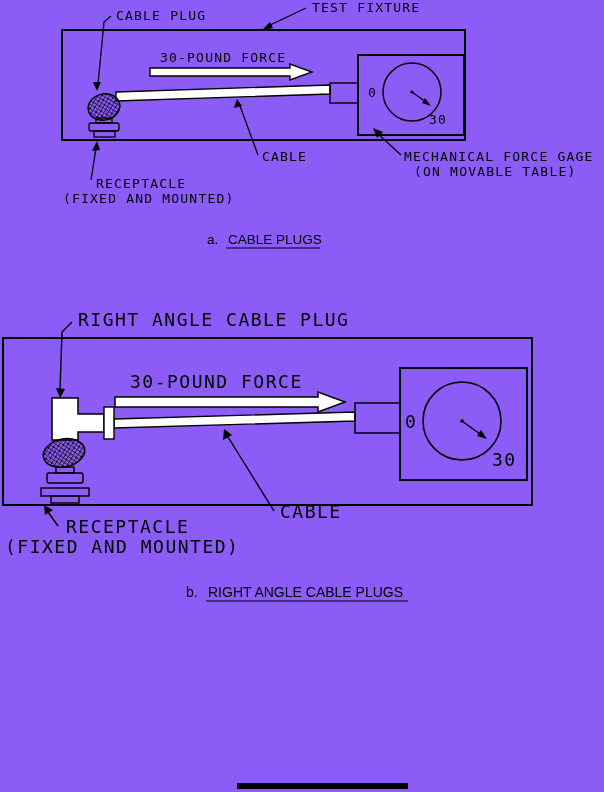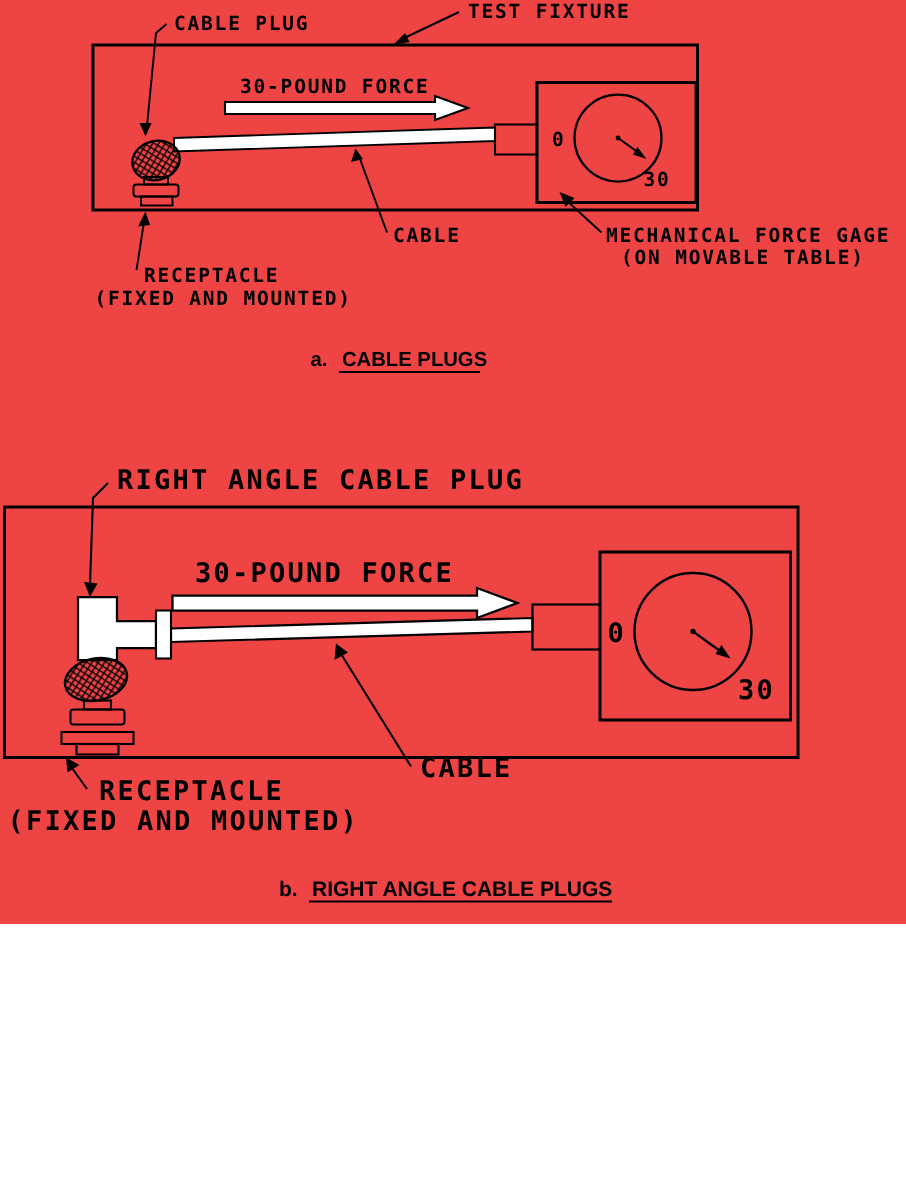--- a/index.html
+++ b/index.html
@@ -1,16 +1,16 @@
 <!DOCTYPE html>
 <html><head>
 <meta charset="utf-8">
 <style>
   html,body{margin:0;padding:0;background:#ffffff;}
-  #page{position:relative;width:604px;height:616px;background:#ef4444;overflow:hidden;font-weight:bold;}
+  #page{position:relative;width:604px;height:792px;background:#8b5cf6;overflow:hidden;}
   svg{display:block;}
   .draft{font-family:"DejaVu Sans Mono","Liberation Mono",monospace;fill:#000;}
   .t13{font-size:13px;letter-spacing:1.2px;}
   .t18{font-size:18px;letter-spacing:1.5px;}
   .cap{font-family:"Liberation Sans",sans-serif;fill:#000;font-size:13.5px;}
   .capb{font-family:"Liberation Sans",sans-serif;fill:#000;font-size:14px;}
   .ln{stroke:#000;fill:none;}
 </style>
 </head>
 <body>

